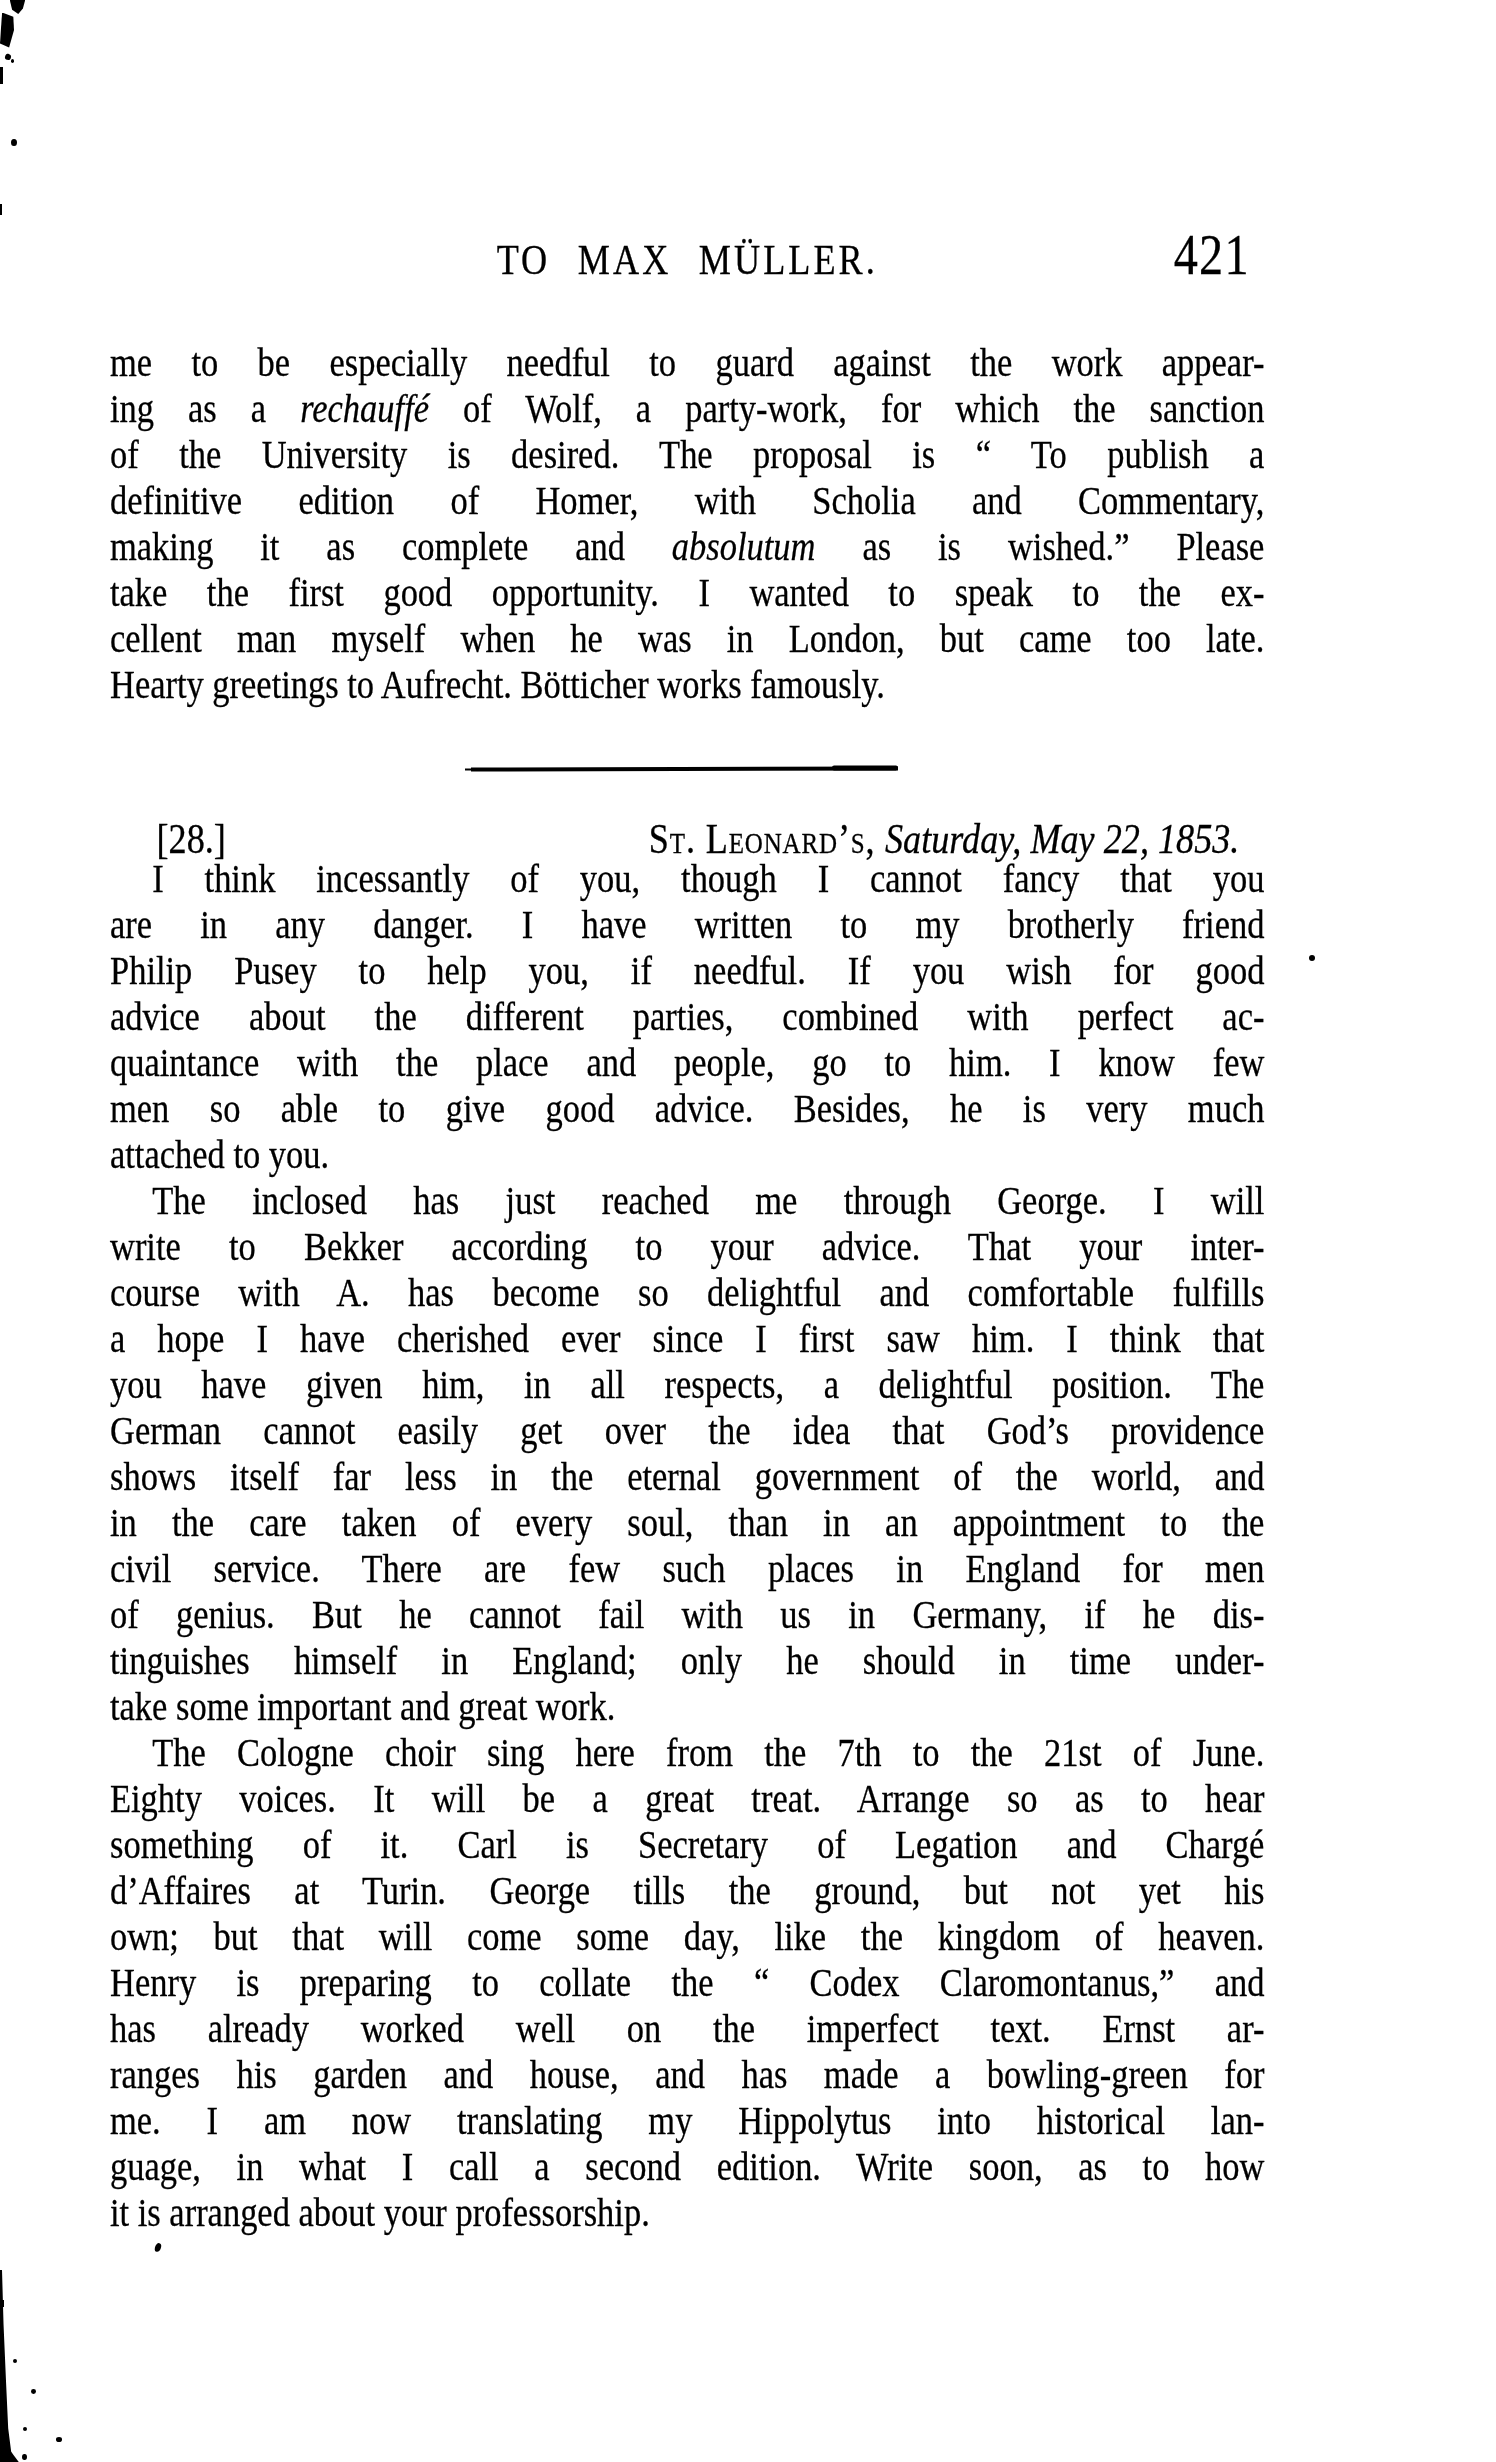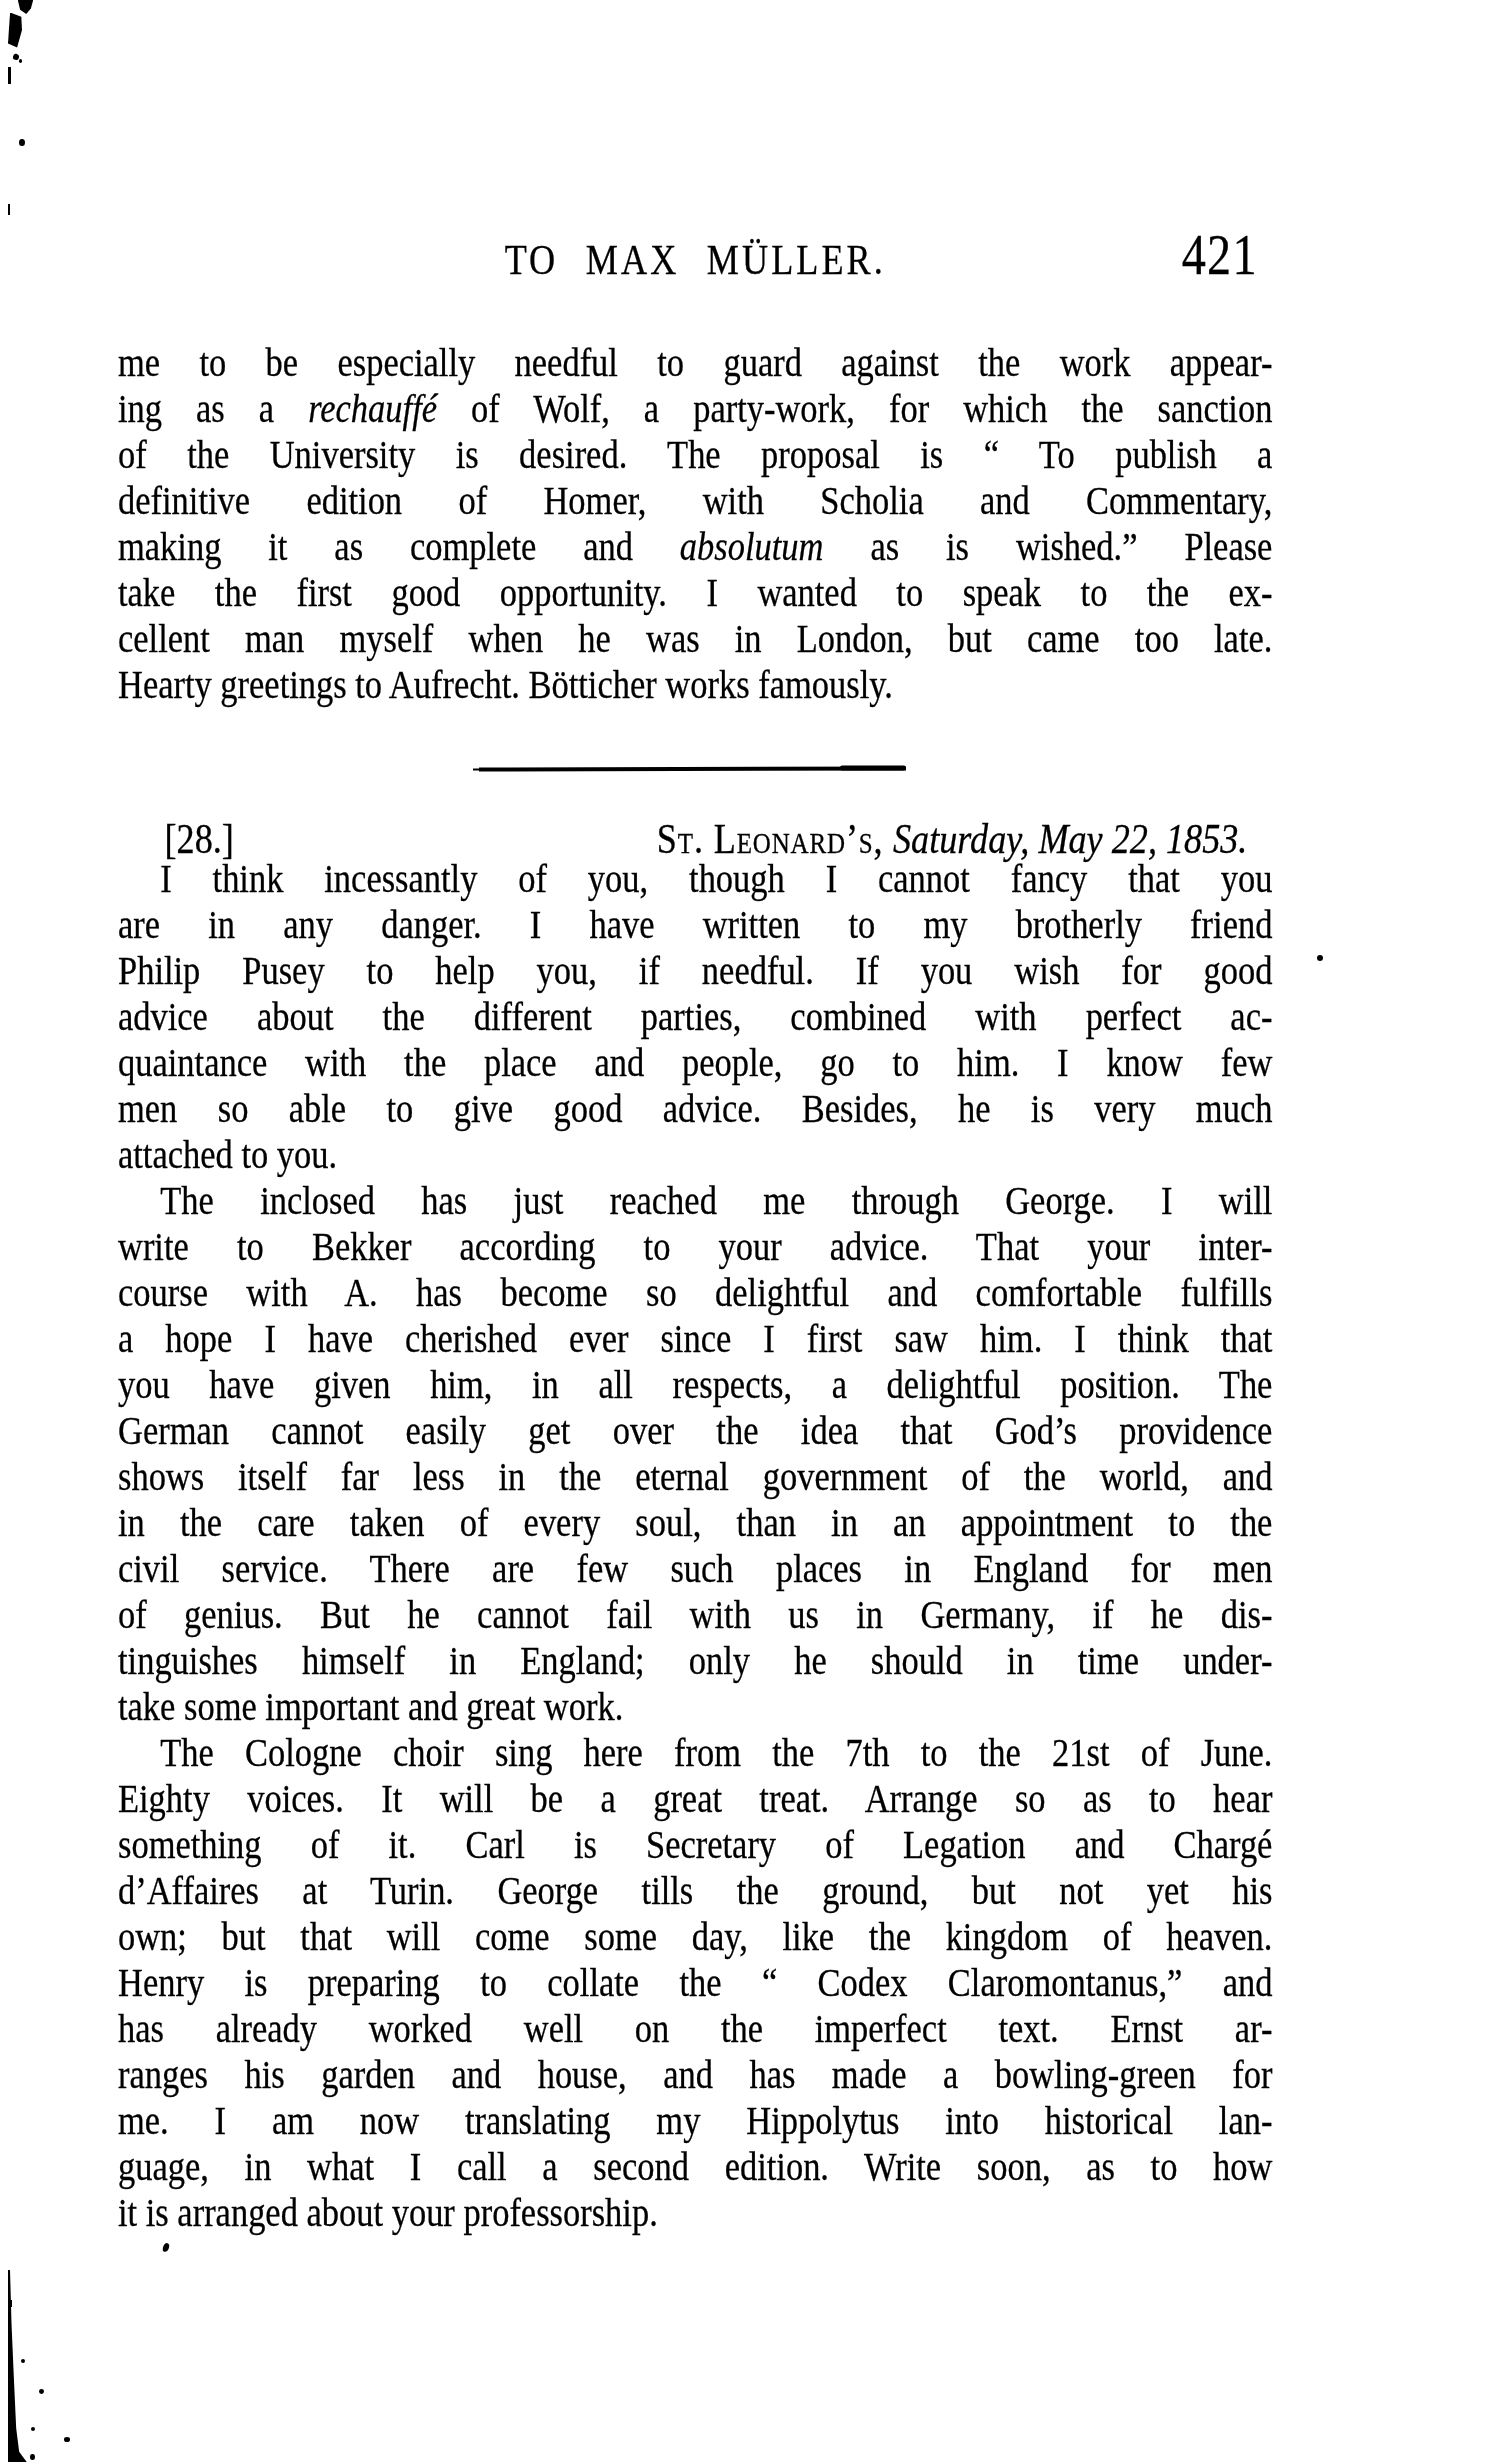--- a/index.html
+++ b/index.html
@@ -4,21 +4,21 @@
 <style>
   html, body { margin: 0; padding: 0; }
   body {
     width: 1496px; height: 2462px;
     background: #ffffff;
     position: relative;
     overflow: hidden;
     font-family: "Liberation Serif", "DejaVu Serif", serif;
     color: #000;
   }
-  .page { position: absolute; inset: 0; margin-left: 8px; }
+  .page { position: absolute; inset: 0; }
 
   
   .textblock {
     position: absolute;
     left: 110px;
     width: 1340px;
     transform: scaleX(0.8615);
     transform-origin: 0 0;
   }
   .ink { -webkit-text-stroke: 0.3px #000; }

